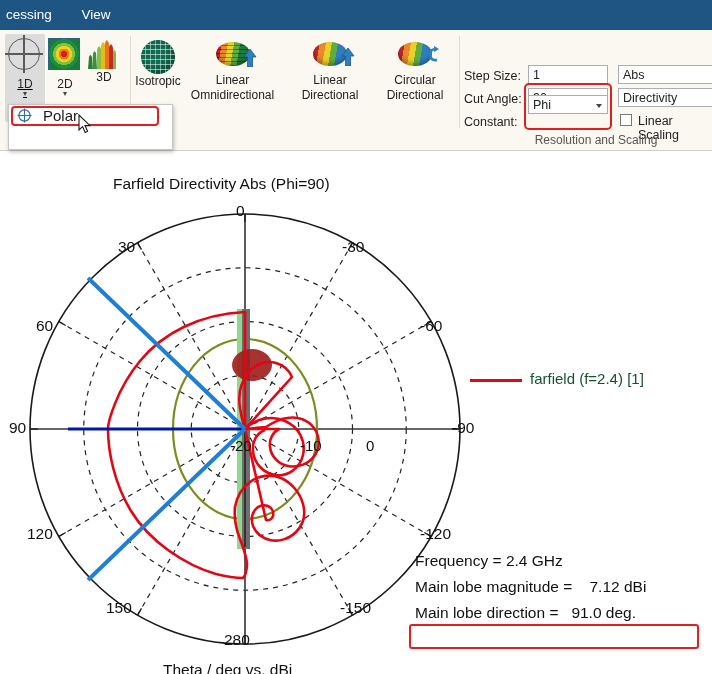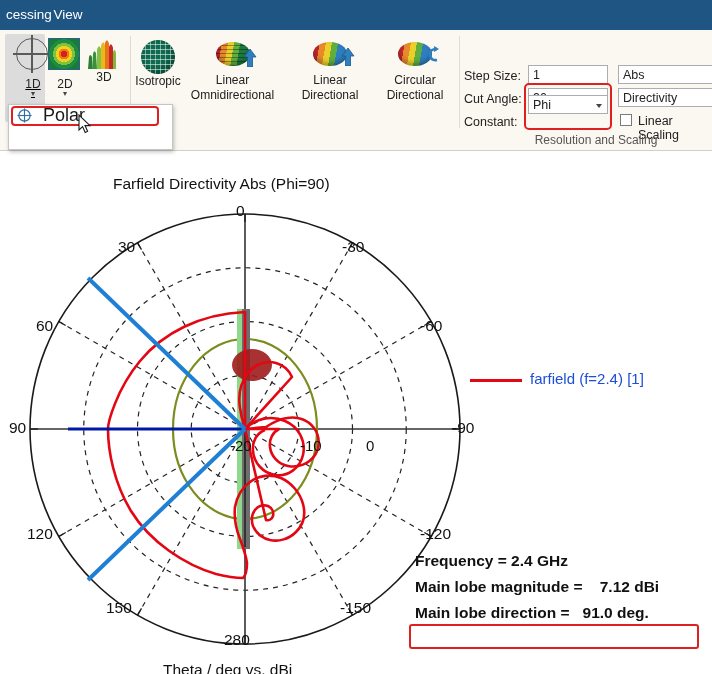--- a/index.html
+++ b/index.html
@@ -12,21 +12,21 @@
   
   .tabstrip{
     position:absolute;left:0;top:0;width:712px;height:30px;
     background:#1F5582;
   }
   .tab{
     position:absolute;top:0;height:30px;line-height:30px;
     font-size:13.5px;color:#ffffff;text-align:center;
   }
   .tab.t1{left:-6px;width:70px;}
-  .tab.t2{left:44px;width:48px;text-align:center;}
+  .tab.t2{left:72px;width:48px;text-align:center;}
   .tab.active{
     left:103px;width:92px;height:30px;
     background:#FDFBF4;color:#8A6D1F;
     border-left:1px solid #C9B97B;border-right:1px solid #C9B97B;
     border-top:2px solid #D9C98B;
     box-sizing:border-box;
     font-size:13px;
   }
   
   .ribbon{
@@ -113,21 +113,21 @@
 
   
   .dropdown{
     position:absolute;left:8px;top:104px;width:163px;height:44px;
     background:#FFFFFF;border:1px solid #C5C5C5;
     box-shadow:1px 2px 4px rgba(0,0,0,.25);
     z-index:40;
   }
   .dd-item{
     position:relative;height:21px;line-height:21px;
-    font-size:18px;color:#1a1a1a;padding-left:34px;
+    font-size:15px;color:#1a1a1a;padding-left:34px;
   }
   .dd-icon{position:absolute;left:8px;top:3px;width:15px;height:15px;}
   .dd-redbox{
     position:absolute;left:2px;top:1px;width:148px;height:20px;
     border:2px solid #E02020;border-radius:4px;box-sizing:border-box;
   }
   .cursor{
     position:absolute;left:78px;top:114px;width:14px;height:20px;z-index:60;
   }
 
@@ -136,48 +136,48 @@
     position:absolute;left:0;top:165px;width:704px;height:523px;
     background:#FFFFFF;
   }
   .plot-title{
     position:absolute;left:113px;top:10px;font-size:15.5px;color:#111;
   }
   .legend-line{
     position:absolute;left:470px;top:214px;width:52px;height:3px;background:#E30613;
   }
   .legend-text{
-    position:absolute;left:530px;top:205px;font-size:15px;color:#1d4ed8;
+    position:absolute;left:530px;top:205px;font-size:15px;color:#14532d;
   }
   .axis-lbl{position:absolute;font-size:15.5px;color:#111;}
   .radial-lbl{position:absolute;font-size:15px;color:#111;}
   .xaxis-title{position:absolute;left:163px;top:496px;font-size:15.5px;color:#111;}
 
-  .results{position:absolute;left:415px;top:383px;font-size:15.5px;color:#111;line-height:26px;font-weight:bold;}
+  .results{position:absolute;left:415px;top:383px;font-size:15.5px;color:#111;line-height:26px;}
   .res-row{position:relative;height:26px;white-space:pre;}
   .res-hl{
     position:absolute;left:-6px;top:-2px;width:290px;height:25px;
     border:2px solid #E02020;border-radius:3px;box-sizing:border-box;
   }
   svg{display:block;}
 </style>
 </head>
 <body>
 
 <div class="tabstrip">
   <div class="tab t1">cessing</div>
   <div class="tab t2">View</div>
 </div>
 
 <div class="ribbon">
   <div class="ribbon-inner"></div>
 
   <div class="sel-1d"></div>
 
-  <div class="icon-btn" style="left:16px;top:8px;width:34px;text-decoration:underline;">
+  <div class="icon-btn" style="left:8px;top:8px;width:34px;text-decoration:underline;">
     <div class="circle-cross"></div>
     <div class="icon-lbl" style="margin-top:7px;">1D</div>
     <div class="caret">▾</div>
   </div>
 
   <div class="icon-btn" style="left:48px;top:8px;width:34px;">
     <div class="box2d"></div>
     <div class="icon-lbl" style="margin-top:7px;">2D</div>
     <div class="caret">▾</div>
   </div>

